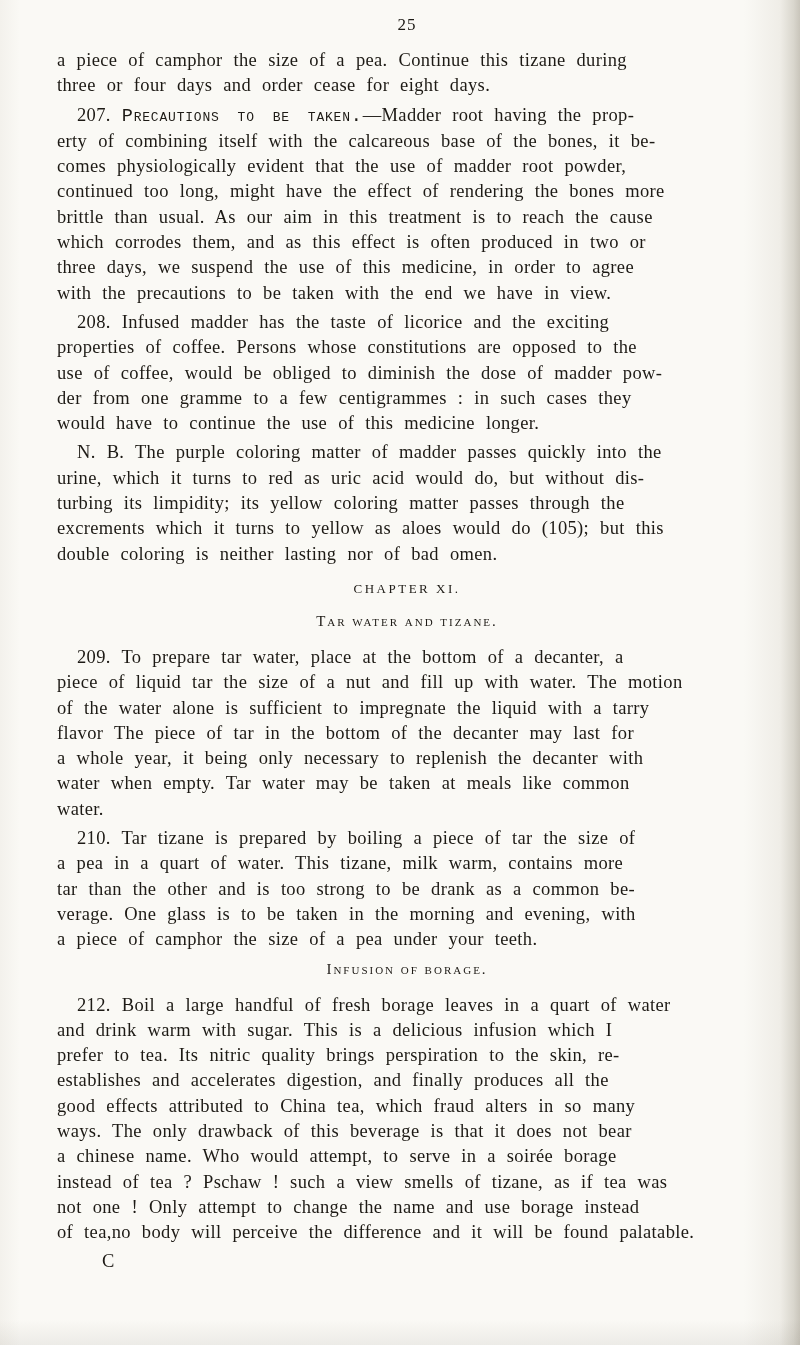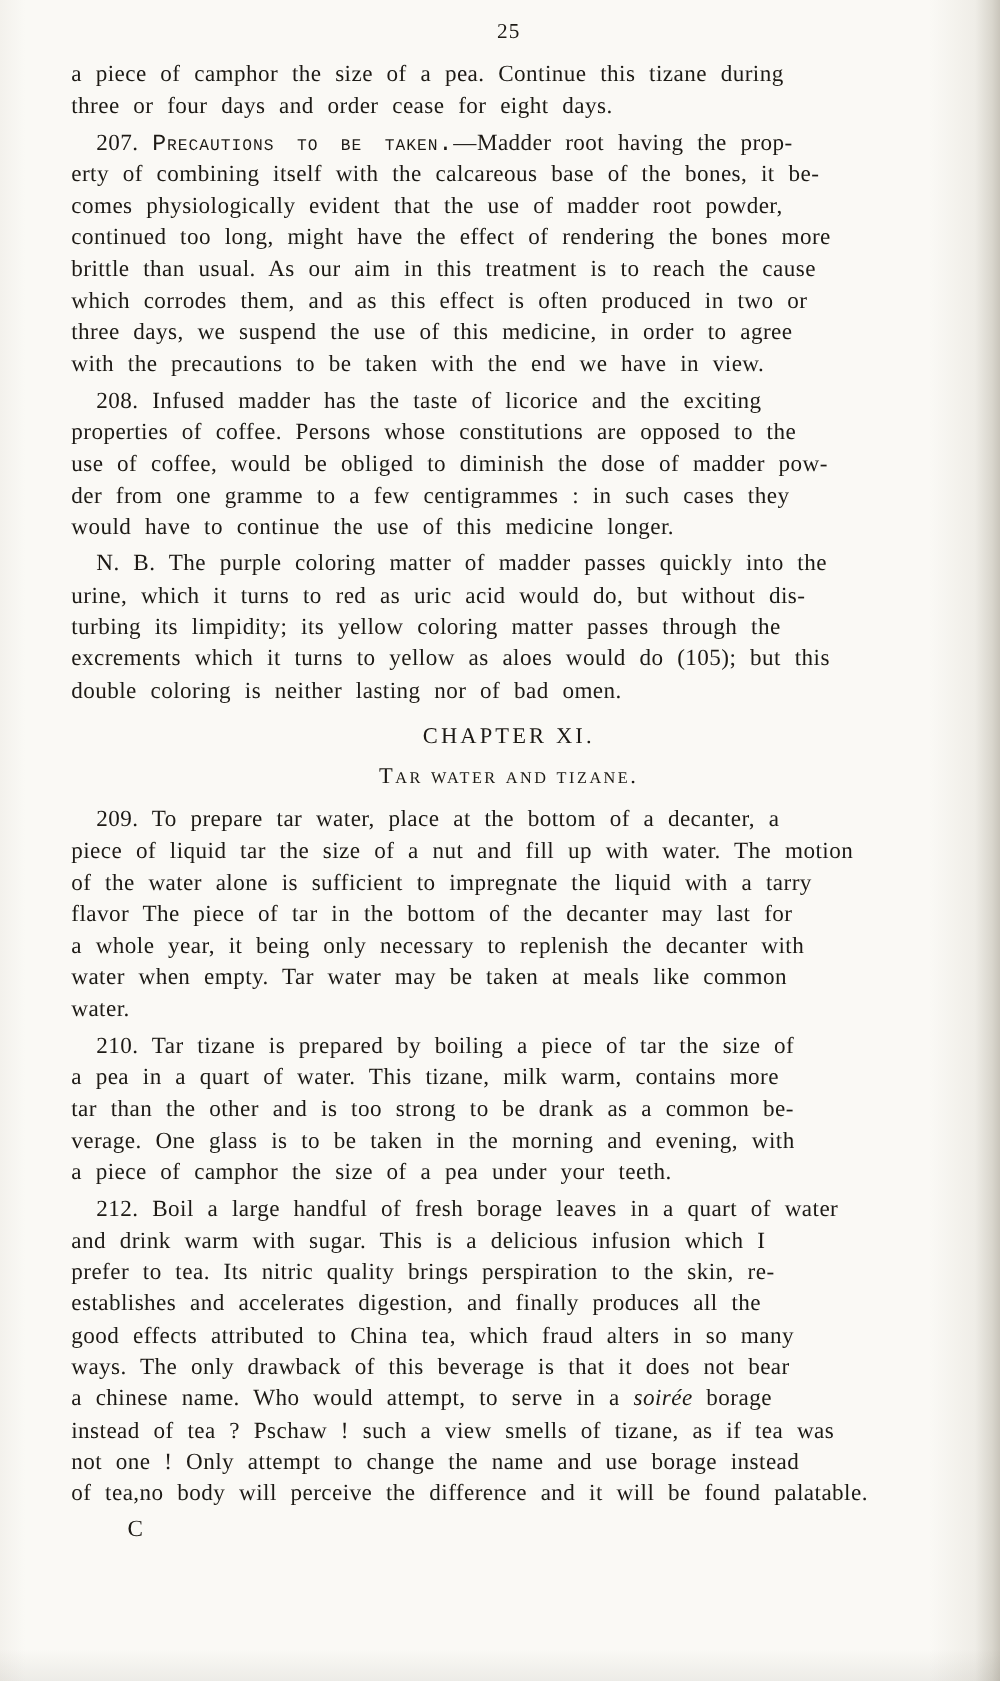--- a/index.html
+++ b/index.html
@@ -45,33 +45,33 @@
     font-size: 18.5px;
     line-height: 25.3px;
     white-space: pre-line;
     word-spacing: 6px;
     letter-spacing: 0.35px;
     margin-bottom: 4px;
     text-align: left;
   }
   .indent { text-indent: 20px; }
   .sc { font-variant: small-caps; letter-spacing: 0.8px; font-family: Liberation Mono, monospace; }
-  .italic { font-style: italic; }
+  .italic { }
   .chapter-heading {
     text-align: center;
-    font-size: 18px;
+    font-size: 13px;
     font-weight: normal;
     letter-spacing: 2.5px;
     line-height: 24px;
     margin-top: 10px;
     margin-bottom: 8px;
   }
   .chapter-subtitle {
     text-align: center;
-    font-size: 18px;
+    font-size: 15px;
     font-weight: normal;
     font-variant: small-caps;
     letter-spacing: 2px;
     line-height: 24px;
     margin-bottom: 12px;
   }
   .signature {
     font-size: 18.5px;
     line-height: 24px;
     margin-left: 45px;
@@ -119,20 +119,21 @@
 a whole year, it being only necessary to replenish the decanter with
 water when empty. Tar water may be taken at meals like common
 water.</p>
 
     <p class="para indent">210. Tar tizane is prepared by boiling a piece of tar the size of
 a pea in a quart of water. This tizane, milk warm, contains more
 tar than the other and is too strong to be drank as a common be-
 verage. One glass is to be taken in the morning and evening, with
 a piece of camphor the size of a pea under your teeth.</p>
 
+    <h3 class="chapter-subtitle">Infusion of borage.</h3>
 
     <p class="para indent"><span>212. Boil a large handful of fresh borage leaves in a quart of water
 and drink warm with sugar. This is a delicious infusion which I
 prefer to tea. Its nitric quality brings perspiration to the skin, re-
 establishes and accelerates digestion, and finally produces all the
 good effects attributed to China tea, which fraud alters in so many
 ways. The only drawback of this beverage is that it does not bear
 a chinese name. Who would attempt, to serve in a </span><span class="italic">soirée</span><span> borage
 instead of tea ? Pschaw ! such a view smells of tizane, as if tea was
 not one ! Only attempt to change the name and use borage instead

